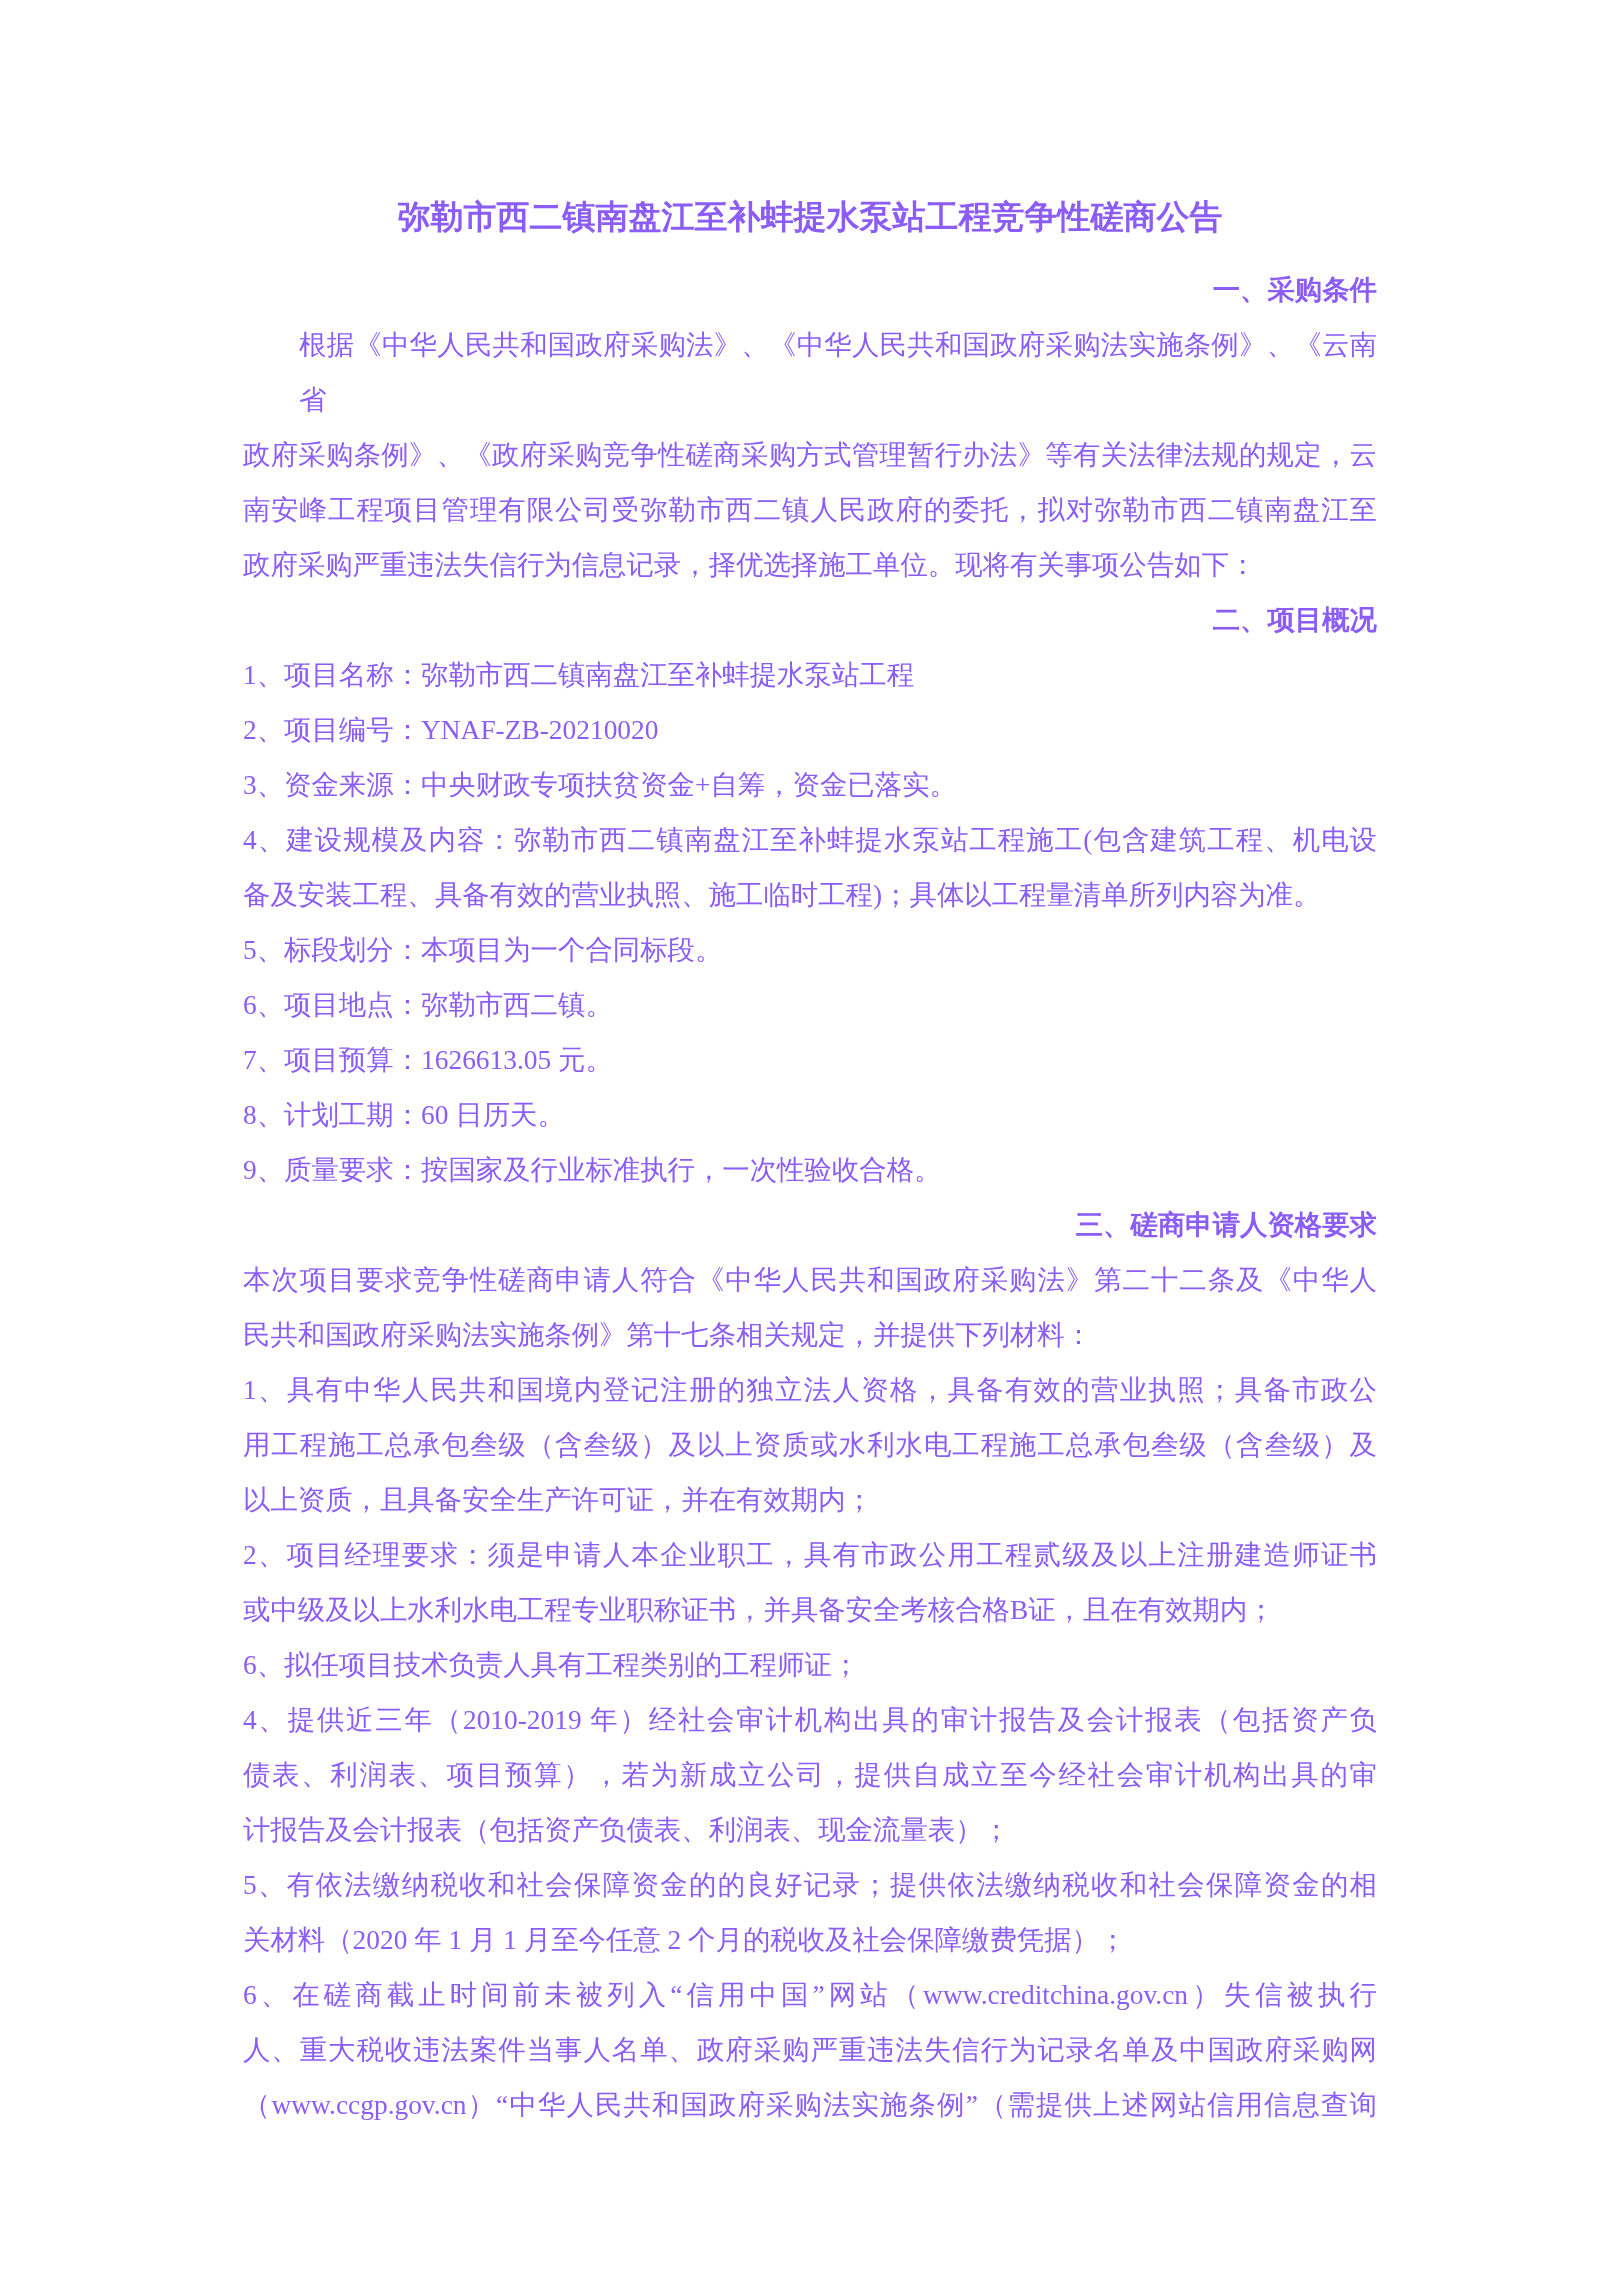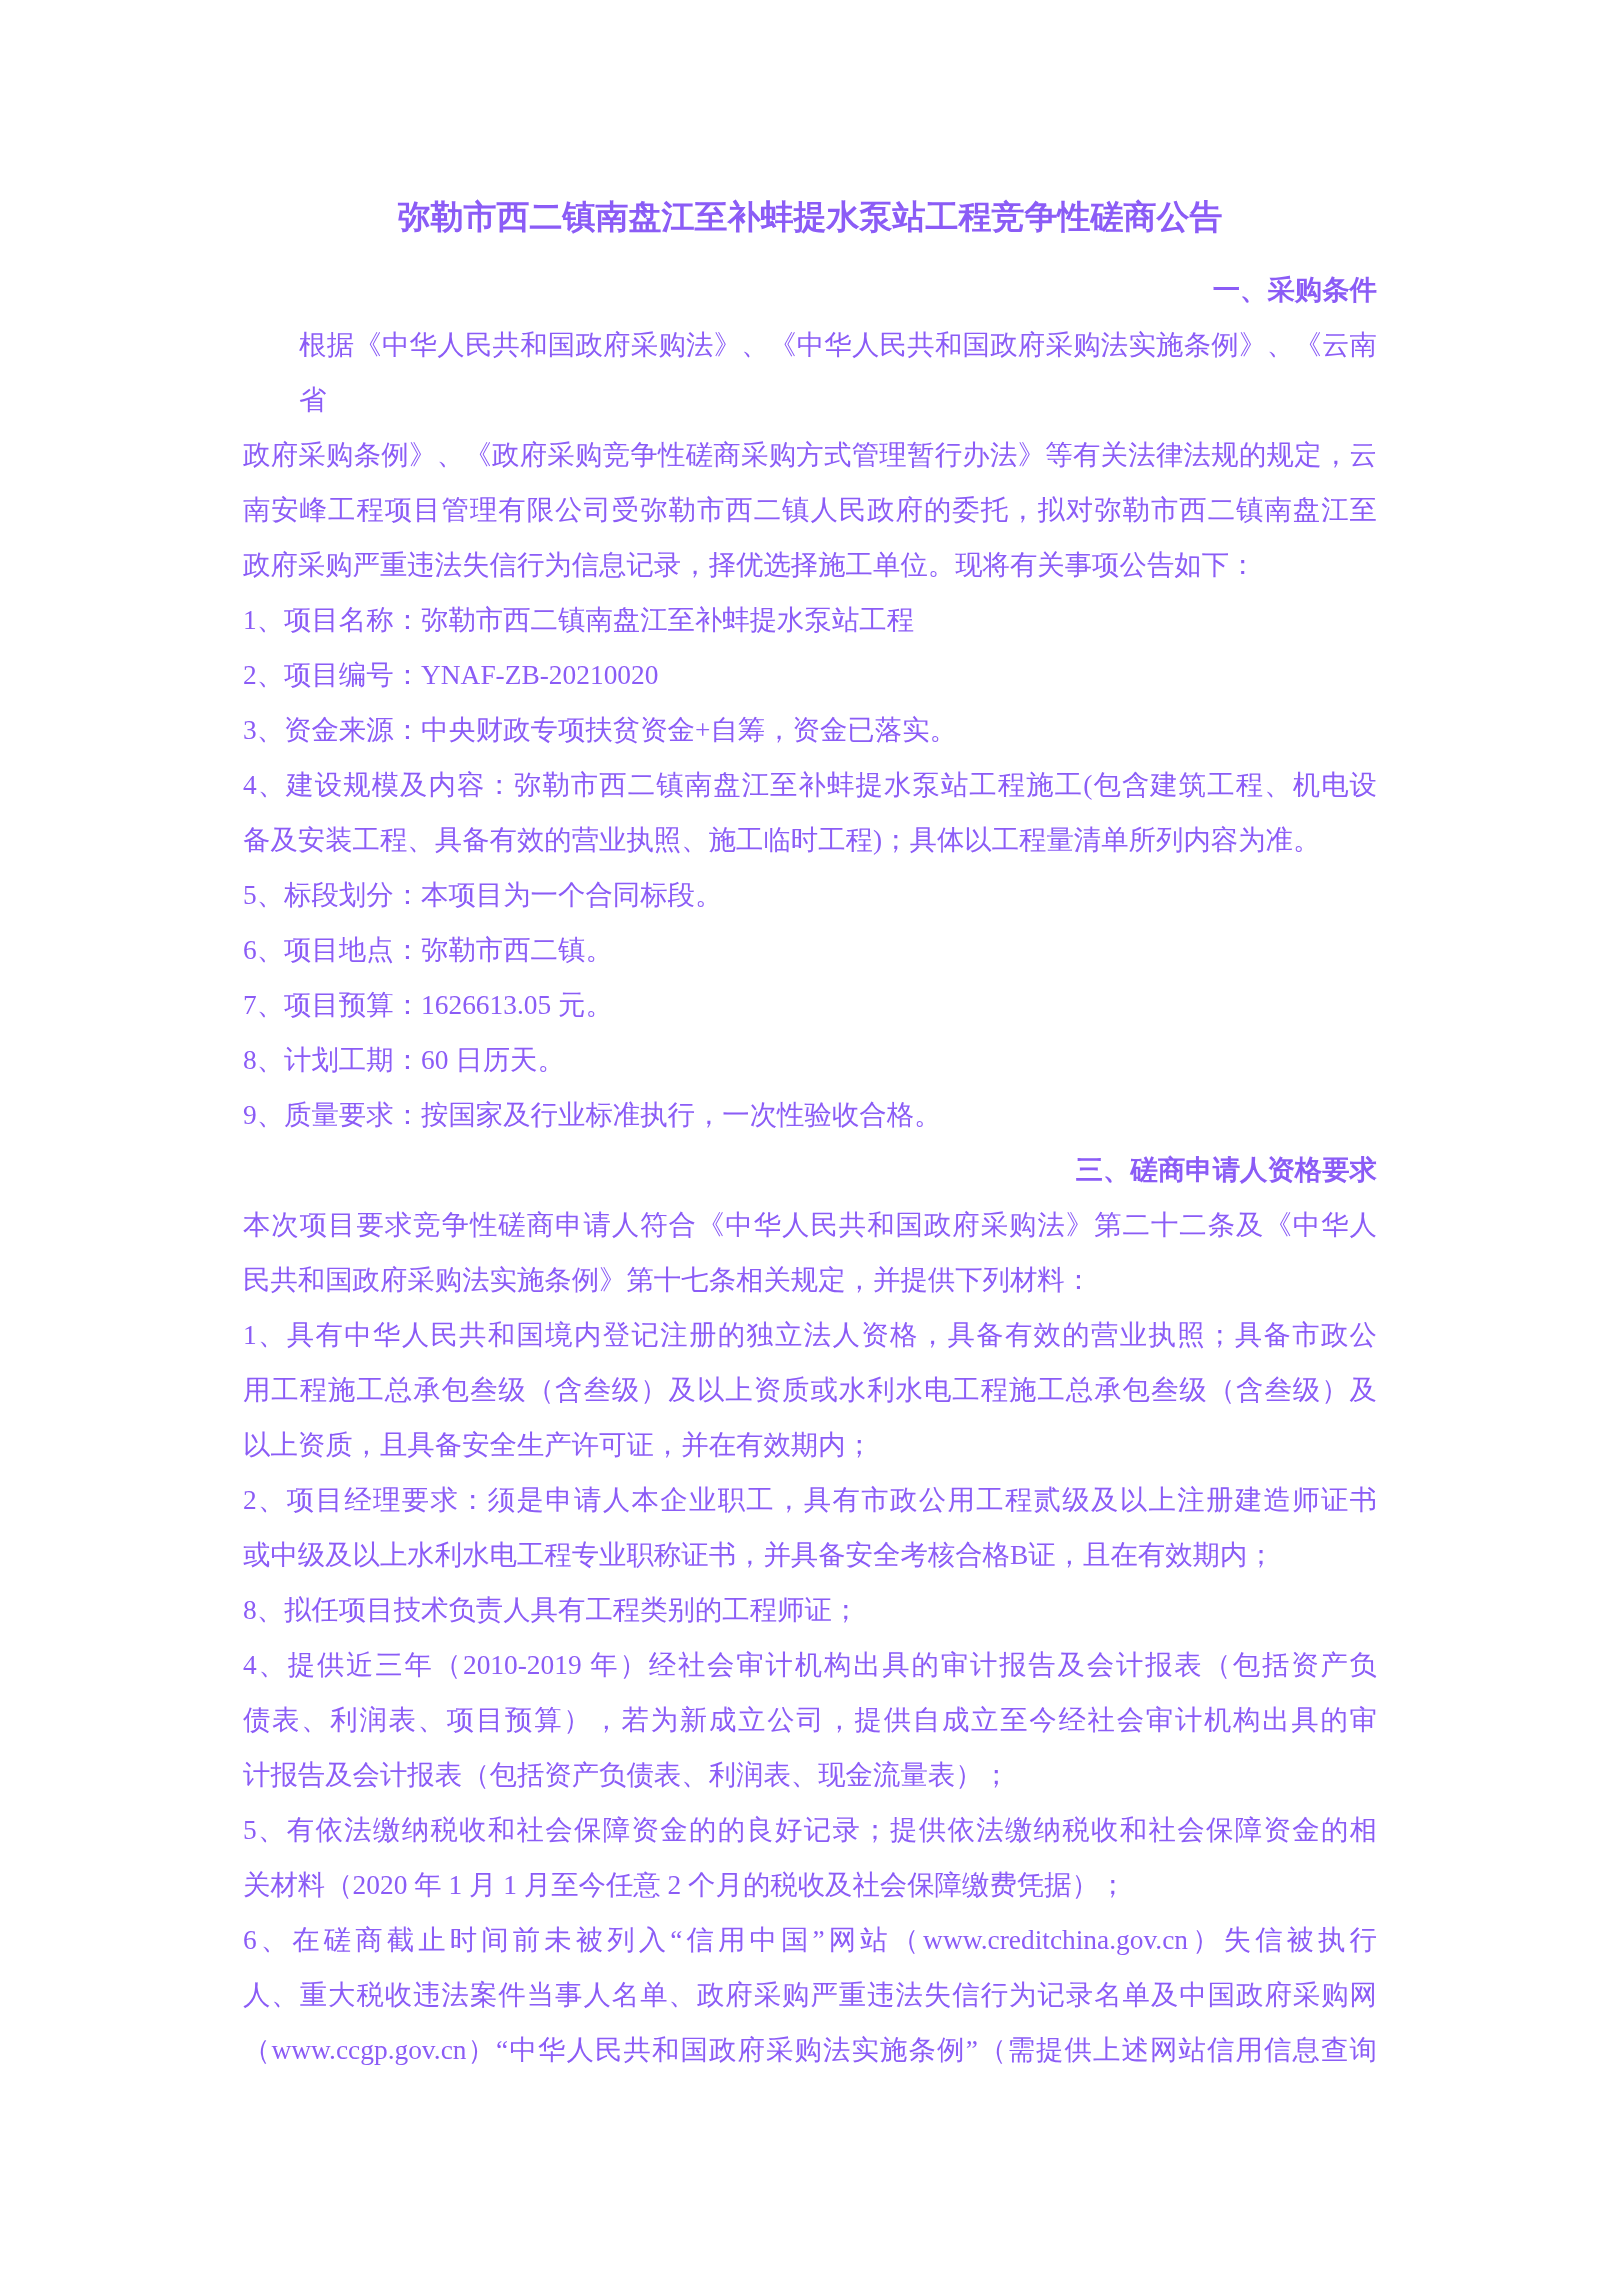--- a/index.html
+++ b/index.html
@@ -39,40 +39,41 @@
   <div class="content">
 
     <div class="title">弥勒市西二镇南盘江至补蚌提水泵站工程竞争性磋商公告</div>
 
     <div class="line heading">一、采购条件</div>
     <div class="line jf indent2">根据《中华人民共和国政府采购法》、《中华人民共和国政府采购法实施条例》、《云南省</div>
     <div class="line jf">政府采购条例》、《政府采购竞争性磋商采购方式管理暂行办法》等有关法律法规的规定，云</div>
     <div class="line jf">南安峰工程项目管理有限公司受弥勒市西二镇人民政府的委托，拟对弥勒市西二镇南盘江至</div>
     <div class="line">政府采购严重违法失信行为信息记录，择优选择施工单位。现将有关事项公告如下：</div>
 
+    <div class="line heading">二、项目概况</div>
     <div class="line">1、项目名称：弥勒市西二镇南盘江至补蚌提水泵站工程</div>
     <div class="line">2、项目编号：YNAF-ZB-20210020</div>
     <div class="line">3、资金来源：中央财政专项扶贫资金+自筹，资金已落实。</div>
     <div class="line jf">4、建设规模及内容：弥勒市西二镇南盘江至补蚌提水泵站工程施工(包含建筑工程、机电设</div>
     <div class="line">备及安装工程、具备有效的营业执照、施工临时工程)；具体以工程量清单所列内容为准。</div>
     <div class="line">5、标段划分：本项目为一个合同标段。</div>
     <div class="line">6、项目地点：弥勒市西二镇。</div>
     <div class="line">7、项目预算：1626613.05 元。</div>
     <div class="line">8、计划工期：60 日历天。</div>
     <div class="line">9、质量要求：按国家及行业标准执行，一次性验收合格。</div>
 
     <div class="line heading">三、磋商申请人资格要求</div>
     <div class="line jf">本次项目要求竞争性磋商申请人符合《中华人民共和国政府采购法》第二十二条及《中华人</div>
     <div class="line">民共和国政府采购法实施条例》第十七条相关规定，并提供下列材料：</div>
     <div class="line jf">1、具有中华人民共和国境内登记注册的独立法人资格，具备有效的营业执照；具备市政公</div>
     <div class="line jf">用工程施工总承包叁级（含叁级）及以上资质或水利水电工程施工总承包叁级（含叁级）及</div>
     <div class="line">以上资质，且具备安全生产许可证，并在有效期内；</div>
     <div class="line jf">2、项目经理要求：须是申请人本企业职工，具有市政公用工程贰级及以上注册建造师证书</div>
     <div class="line">或中级及以上水利水电工程专业职称证书，并具备安全考核合格B证，且在有效期内；</div>
-    <div class="line">8、拟任项目技术负责人具有工程类别的工程师证；</div>
+    <div class="line">6、拟任项目技术负责人具有工程类别的工程师证；</div>
     <div class="line jf">4、提供近三年（2010-2019 年）经社会审计机构出具的审计报告及会计报表（包括资产负</div>
     <div class="line jf">债表、利润表、项目预算），若为新成立公司，提供自成立至今经社会审计机构出具的审</div>
     <div class="line">计报告及会计报表（包括资产负债表、利润表、现金流量表）；</div>
     <div class="line jf">5、有依法缴纳税收和社会保障资金的的良好记录；提供依法缴纳税收和社会保障资金的相</div>
     <div class="line">关材料（2020 年 1 月 1 月至今任意 2 个月的税收及社会保障缴费凭据）；</div>
     <div class="line jf">6、在磋商截止时间前未被列入“信用中国”网站（www.creditchina.gov.cn）失信被执行</div>
     <div class="line jf">人、重大税收违法案件当事人名单、政府采购严重违法失信行为记录名单及中国政府采购网</div>
     <div class="line jf">（www.ccgp.gov.cn）“中华人民共和国政府采购法实施条例”（需提供上述网站信用信息查询</div>
 
   </div>

